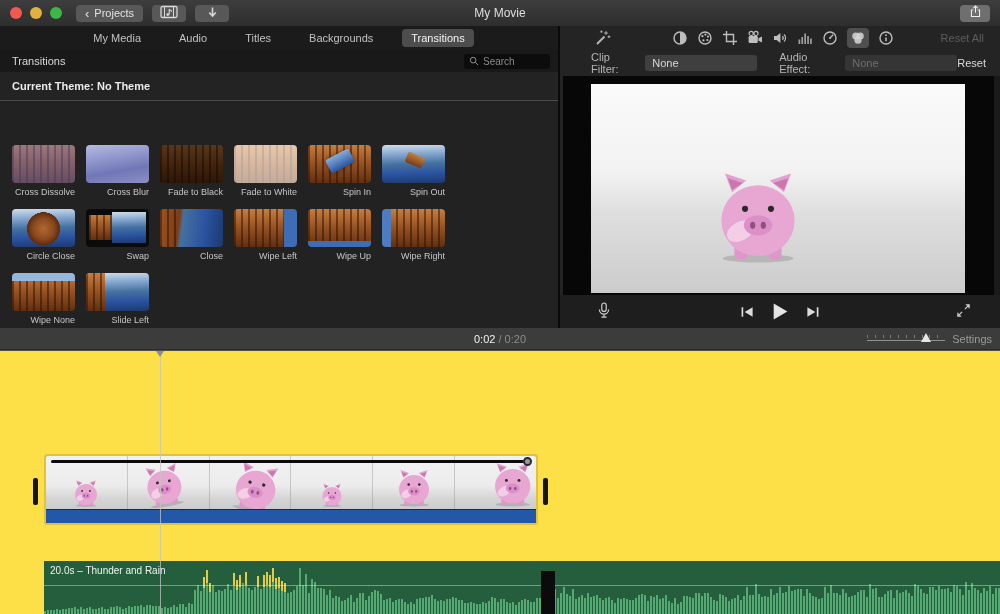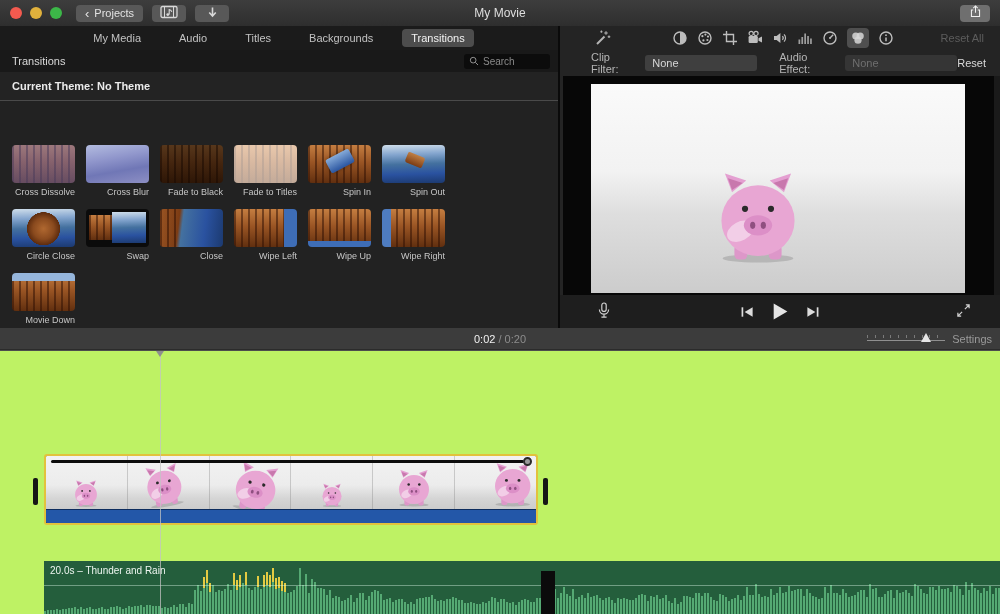--- a/index.html
+++ b/index.html
@@ -127,21 +127,21 @@
   .timecode{position:absolute;left:0;right:0;text-align:center;line-height:22px;font-size:11px;}
   .tc-cur{color:#f0f0f0;}  .tc-rest{color:#8d8d8d;}
   .zoom-slider{position:absolute;right:55px;top:7px;width:78px;}
   .zs-ticks{height:3px;background:repeating-linear-gradient(90deg,#7a7a7a 0 1px,rgba(0,0,0,0) 1px 7.8px);}
   .zs-rail{margin-top:2px;height:1px;background:#8f8f8f;}
   .zthumb{position:absolute;left:54px;top:-2px;width:0;height:0;
     border-left:5px solid transparent;border-right:5px solid transparent;border-bottom:9px solid #e6e6e6;}
   .settings{position:absolute;right:8px;top:0;line-height:22px;font-size:11px;color:#9a9a9a;}
 
   
-  .timeline{position:absolute;left:0;top:350px;width:1000px;height:264px;background:#bef264;
+  .timeline{position:absolute;left:0;top:350px;width:1000px;height:264px;background:#fde047;
     border-top:1px solid #4d4d4d;}
   .playhead{position:absolute;left:160px;top:0;bottom:0;width:1px;background:rgba(195,195,195,.75);z-index:30;}
   .playhead::before{content:"";position:absolute;top:0;left:-4px;width:0;height:0;
     border:4px solid transparent;border-top:6px solid #8e8e8e;}
   .trim{position:absolute;width:5px;height:27px;background:#161616;border-radius:2px;top:127px;}
   .trim.l{left:33px;} .trim.r{left:543px;}
   .clip{position:absolute;left:44px;top:103px;width:494px;height:71px;
     border:2px solid #e2c23c;border-radius:3px;background:#000;overflow:hidden;z-index:5;}
   .frames{position:absolute;left:0;right:0;top:0;bottom:14px;display:flex;}
   .frame{flex:1;position:relative;overflow:hidden;border-right:1px solid rgba(130,130,130,.35);
@@ -242,21 +242,21 @@
             <div class="tcell">
               <div class="thumb s-cross-blur"></div>
               <div class="tlabel">Cross Blur</div>
             </div>
             <div class="tcell">
               <div class="thumb s-fade-black"></div>
               <div class="tlabel">Fade to Black</div>
             </div>
             <div class="tcell">
               <div class="thumb s-fade-white"></div>
-              <div class="tlabel">Fade to Titles</div>
+              <div class="tlabel">Fade to White</div>
             </div>
             <div class="tcell">
               <div class="thumb s-spin-in"></div>
               <div class="tlabel">Spin In</div>
             </div>
             <div class="tcell">
               <div class="thumb s-spin-out"></div>
               <div class="tlabel">Spin Out</div>
             </div>
             <div class="tcell">
@@ -278,21 +278,25 @@
             <div class="tcell">
               <div class="thumb s-wipe-up"></div>
               <div class="tlabel">Wipe Up</div>
             </div>
             <div class="tcell">
               <div class="thumb s-wipe-right"></div>
               <div class="tlabel">Wipe Right</div>
             </div>
             <div class="tcell">
               <div class="thumb s-wipe-down"></div>
-              <div class="tlabel">Movie Down</div>
+              <div class="tlabel">Wipe None</div>
+            </div>
+            <div class="tcell">
+              <div class="thumb s-slide-left"></div>
+              <div class="tlabel">Slide Left</div>
             </div>
           </div>
       </div>
     </div>
 
     <div class="vdiv"></div>
 
     <div class="inspector">
       <div class="insp-toolbar">
         <span class="wand" id="wandSlot">

